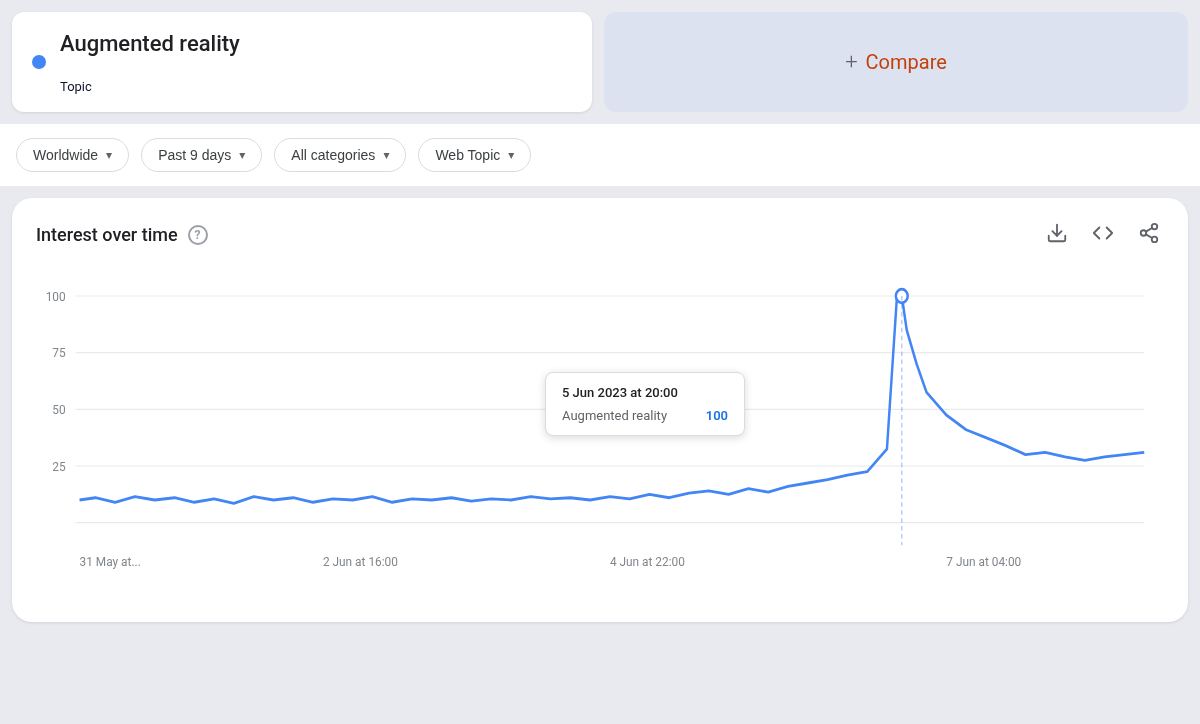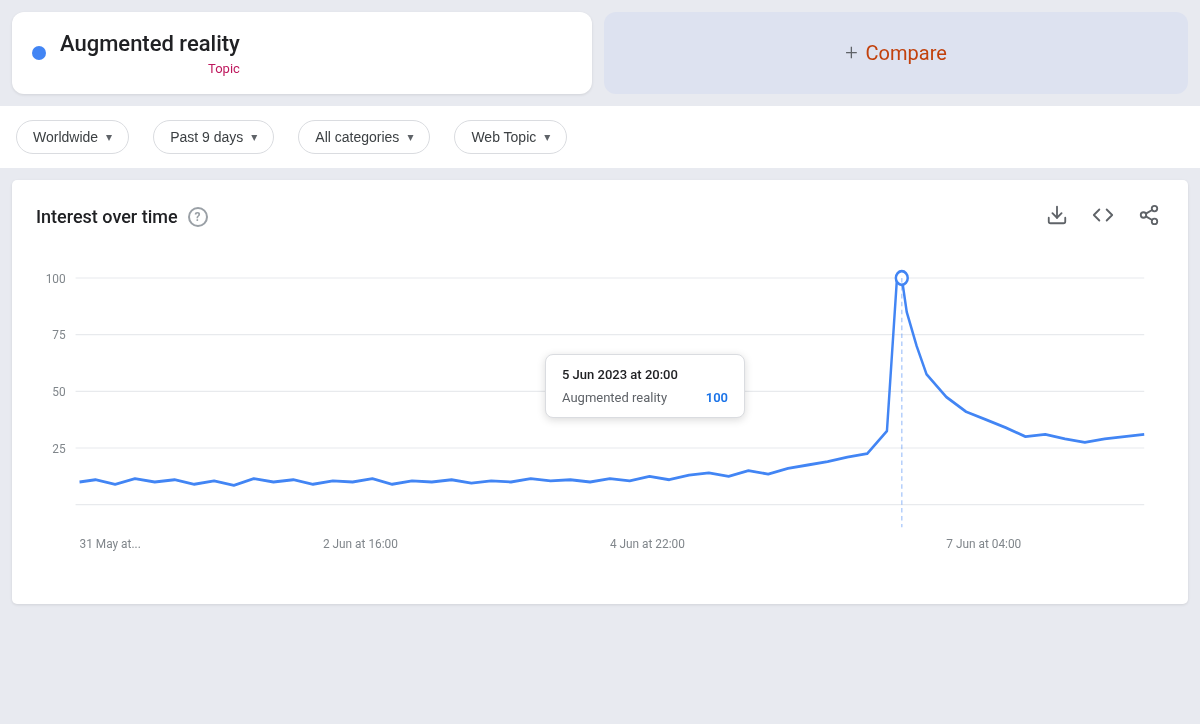--- a/index.html
+++ b/index.html
@@ -43,23 +43,22 @@
 
     .search-term {
       font-size: 22px;
       font-weight: 500;
       color: #202124;
       line-height: 1.3;
     }
 
     .search-type {
       font-size: 13px;
-      color: #be185d;
-      margin-top: 2px;
-      text-align: right;
+      color: #0f172a;
+      margin-top: 20px;
     }
 
     .compare-card {
       background: #dde2f0;
       border-radius: 12px;
       margin-left: 12px;
       flex: 1;
       display: flex;
       align-items: center;
       justify-content: center;
@@ -76,21 +75,21 @@
     .compare-label {
       font-size: 20px;
       color: #c2410c;
       font-weight: 400;
     }
 
     .filters-bar {
       background: #fff;
       padding: 14px 16px;
       display: flex;
-      gap: 24px;
+      gap: 12px;
       align-items: flex-end;
     }
 
     .filter-btn {
       display: flex;
       align-items: center;
       gap: 8px;
       border: 1px solid #dadce0;
       border-radius: 24px;
       padding: 8px 16px;
@@ -104,21 +103,21 @@
       font-size: 12px;
       color: #5f6368;
     }
 
     .main-content {
       padding: 12px 12px;
     }
 
     .chart-card {
       background: #fff;
-      border-radius: 5px;
+      border-radius: 20px;
       padding: 20px 24px;
       box-shadow: 0 1px 3px rgba(0,0,0,0.1);
     }
 
     .chart-header {
       display: flex;
       align-items: center;
       justify-content: space-between;
       margin-bottom: 8px;
     }

